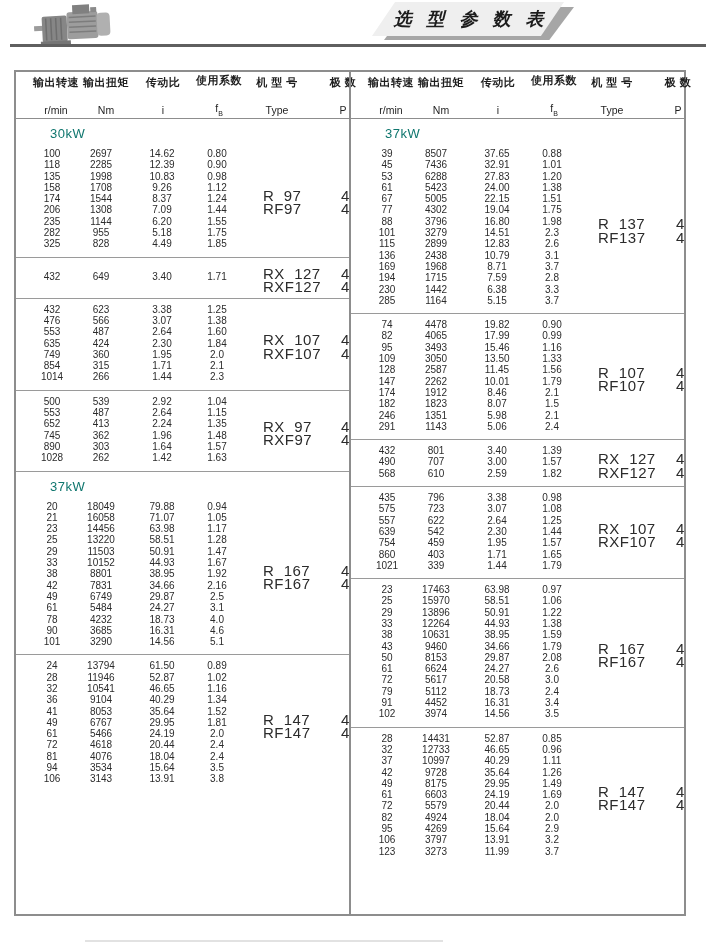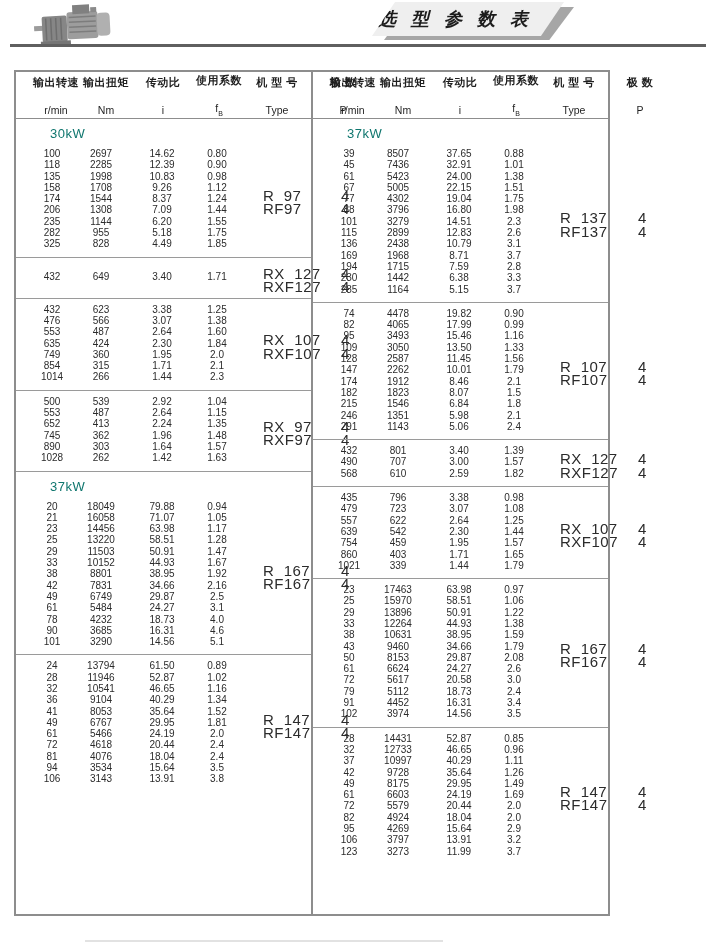--- a/index.html
+++ b/index.html
@@ -12,30 +12,30 @@
   
   .motor-svg{position:absolute;left:33px;top:3px;}
   .banner{position:absolute;left:372px;top:2px;width:200px;height:36px;}
   .banner-shadow{
     position:absolute;left:12px;top:5px;width:190px;height:33px;background:#a6a6a6;
     clip-path:polygon(13% 0,100% 0,87% 100%,0 100%);
   }
   .banner-face{
     position:absolute;left:0;top:0;width:192px;height:34px;background:#efefef;
     clip-path:polygon(12% 0,100% 0,88% 100%,0 100%);
-    display:flex;align-items:center;justify-content:flex-start;
+    display:flex;align-items:center;justify-content:center;
   }
   .banner-face span{
     font-size:18px;font-weight:bold;font-style:italic;letter-spacing:5px;
     color:#1c1c1c;white-space:nowrap;padding-left:6px;
   }
   .top-rule{position:absolute;left:10px;top:44px;width:696px;height:3px;background:#5f5f5f;}
   
   .sheet{
-    position:absolute;left:14px;top:70px;width:596px;height:846px;
+    position:absolute;left:14px;top:70px;width:672px;height:846px;
     border:2px solid #8d8d8d;display:flex;background:#fff;
   }
   .half{flex:1;position:relative;}
   .half.right{border-left:2px solid #8d8d8d;}
   .thead{position:relative;height:47px;border-bottom:1px solid #8d8d8d;}
   .hc{position:absolute;top:50%;transform:translate(-50%,-50%);text-align:center;}
   .hcn{font-size:11px;font-weight:bold;color:#1f1f1f;white-space:nowrap;letter-spacing:0.5px;}
   .hen{font-size:10.5px;color:#1f1f1f;margin-top:14px;}
   .hen sub{font-size:7px;}
   .tbody{position:relative;}
@@ -492,20 +492,26 @@
                 <span class="c c2">37.65</span>
                 <span class="c c3">0.88</span>
               </div>
               <div class="row">
                 <span class="c c0">45</span>
                 <span class="c c1">7436</span>
                 <span class="c c2">32.91</span>
                 <span class="c c3">1.01</span>
               </div>
               <div class="row">
+                <span class="c c0">53</span>
+                <span class="c c1">6288</span>
+                <span class="c c2">27.83</span>
+                <span class="c c3">1.20</span>
+              </div>
+              <div class="row">
                 <span class="c c0">61</span>
                 <span class="c c1">5423</span>
                 <span class="c c2">24.00</span>
                 <span class="c c3">1.38</span>
               </div>
               <div class="row">
                 <span class="c c0">67</span>
                 <span class="c c1">5005</span>
                 <span class="c c2">22.15</span>
                 <span class="c c3">1.51</span>
@@ -615,26 +621,20 @@
                 <span class="c c2">8.46</span>
                 <span class="c c3">2.1</span>
               </div>
               <div class="row">
                 <span class="c c0">182</span>
                 <span class="c c1">1823</span>
                 <span class="c c2">8.07</span>
                 <span class="c c3">1.5</span>
               </div>
               <div class="row">
-                <span class="c c0">215</span>
-                <span class="c c1">1546</span>
-                <span class="c c2">6.84</span>
-                <span class="c c3">1.8</span>
-              </div>
-              <div class="row">
                 <span class="c c0">246</span>
                 <span class="c c1">1351</span>
                 <span class="c c2">5.98</span>
                 <span class="c c3">2.1</span>
               </div>
               <div class="row">
                 <span class="c c0">291</span>
                 <span class="c c1">1143</span>
                 <span class="c c2">5.06</span>
                 <span class="c c3">2.4</span>
@@ -675,21 +675,21 @@
           <div class="sep"></div>
           <div class="group">
             <div class="rows">
               <div class="row">
                 <span class="c c0">435</span>
                 <span class="c c1">796</span>
                 <span class="c c2">3.38</span>
                 <span class="c c3">0.98</span>
               </div>
               <div class="row">
-                <span class="c c0">479</span>
+                <span class="c c0">575</span>
                 <span class="c c1">723</span>
                 <span class="c c2">3.07</span>
                 <span class="c c3">1.08</span>
               </div>
               <div class="row">
                 <span class="c c0">557</span>
                 <span class="c c1">622</span>
                 <span class="c c2">2.64</span>
                 <span class="c c3">1.25</span>
               </div>

